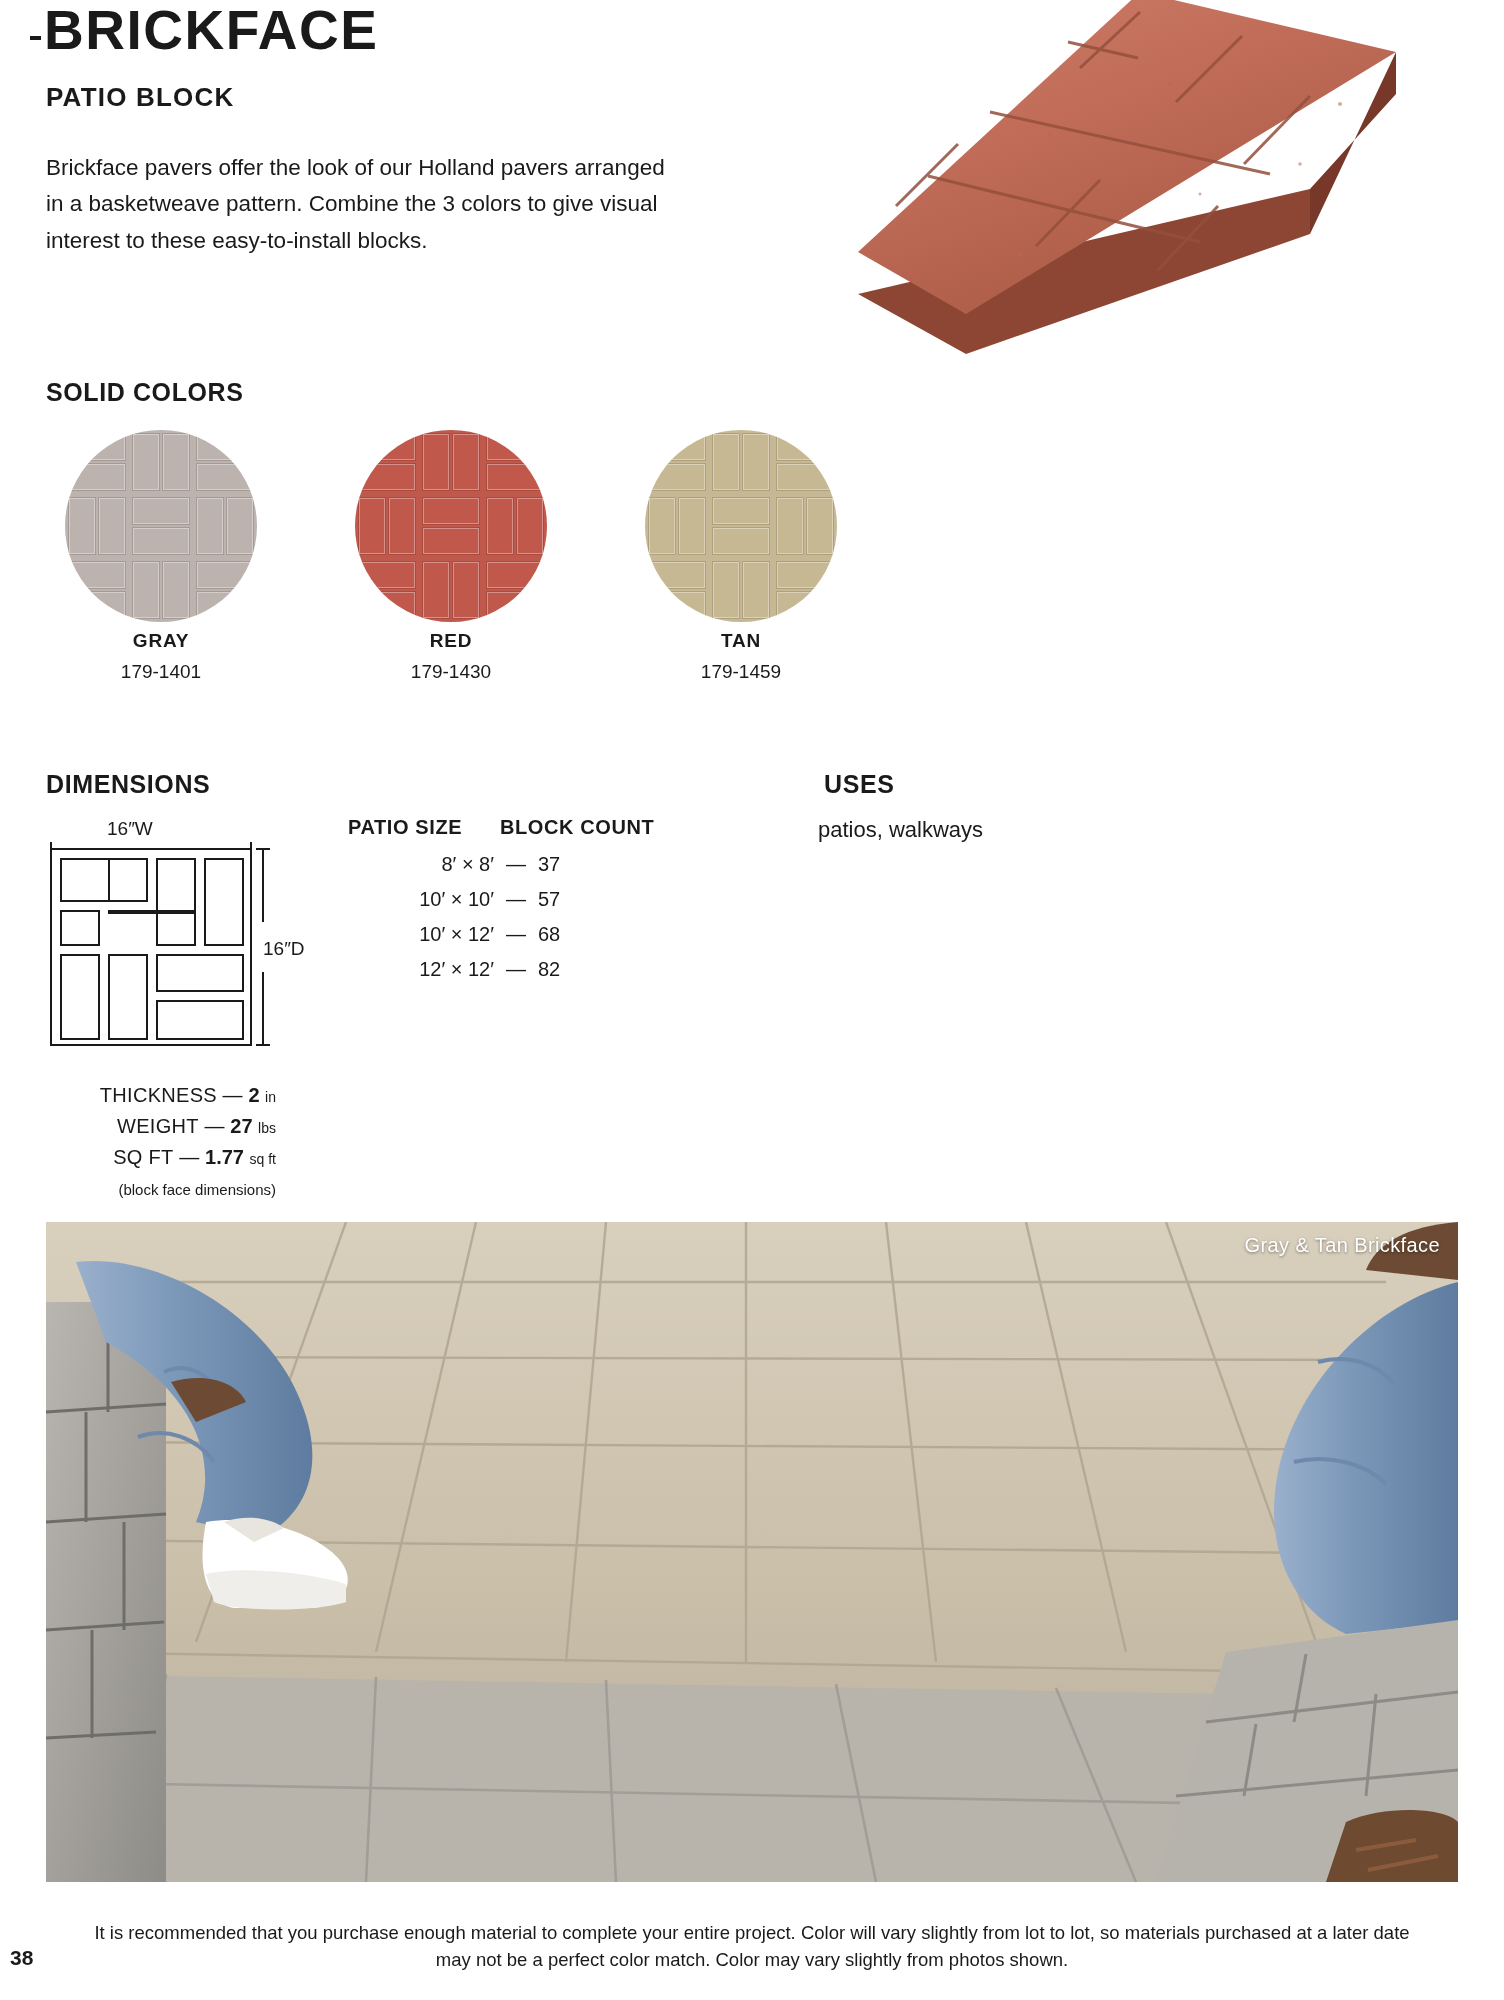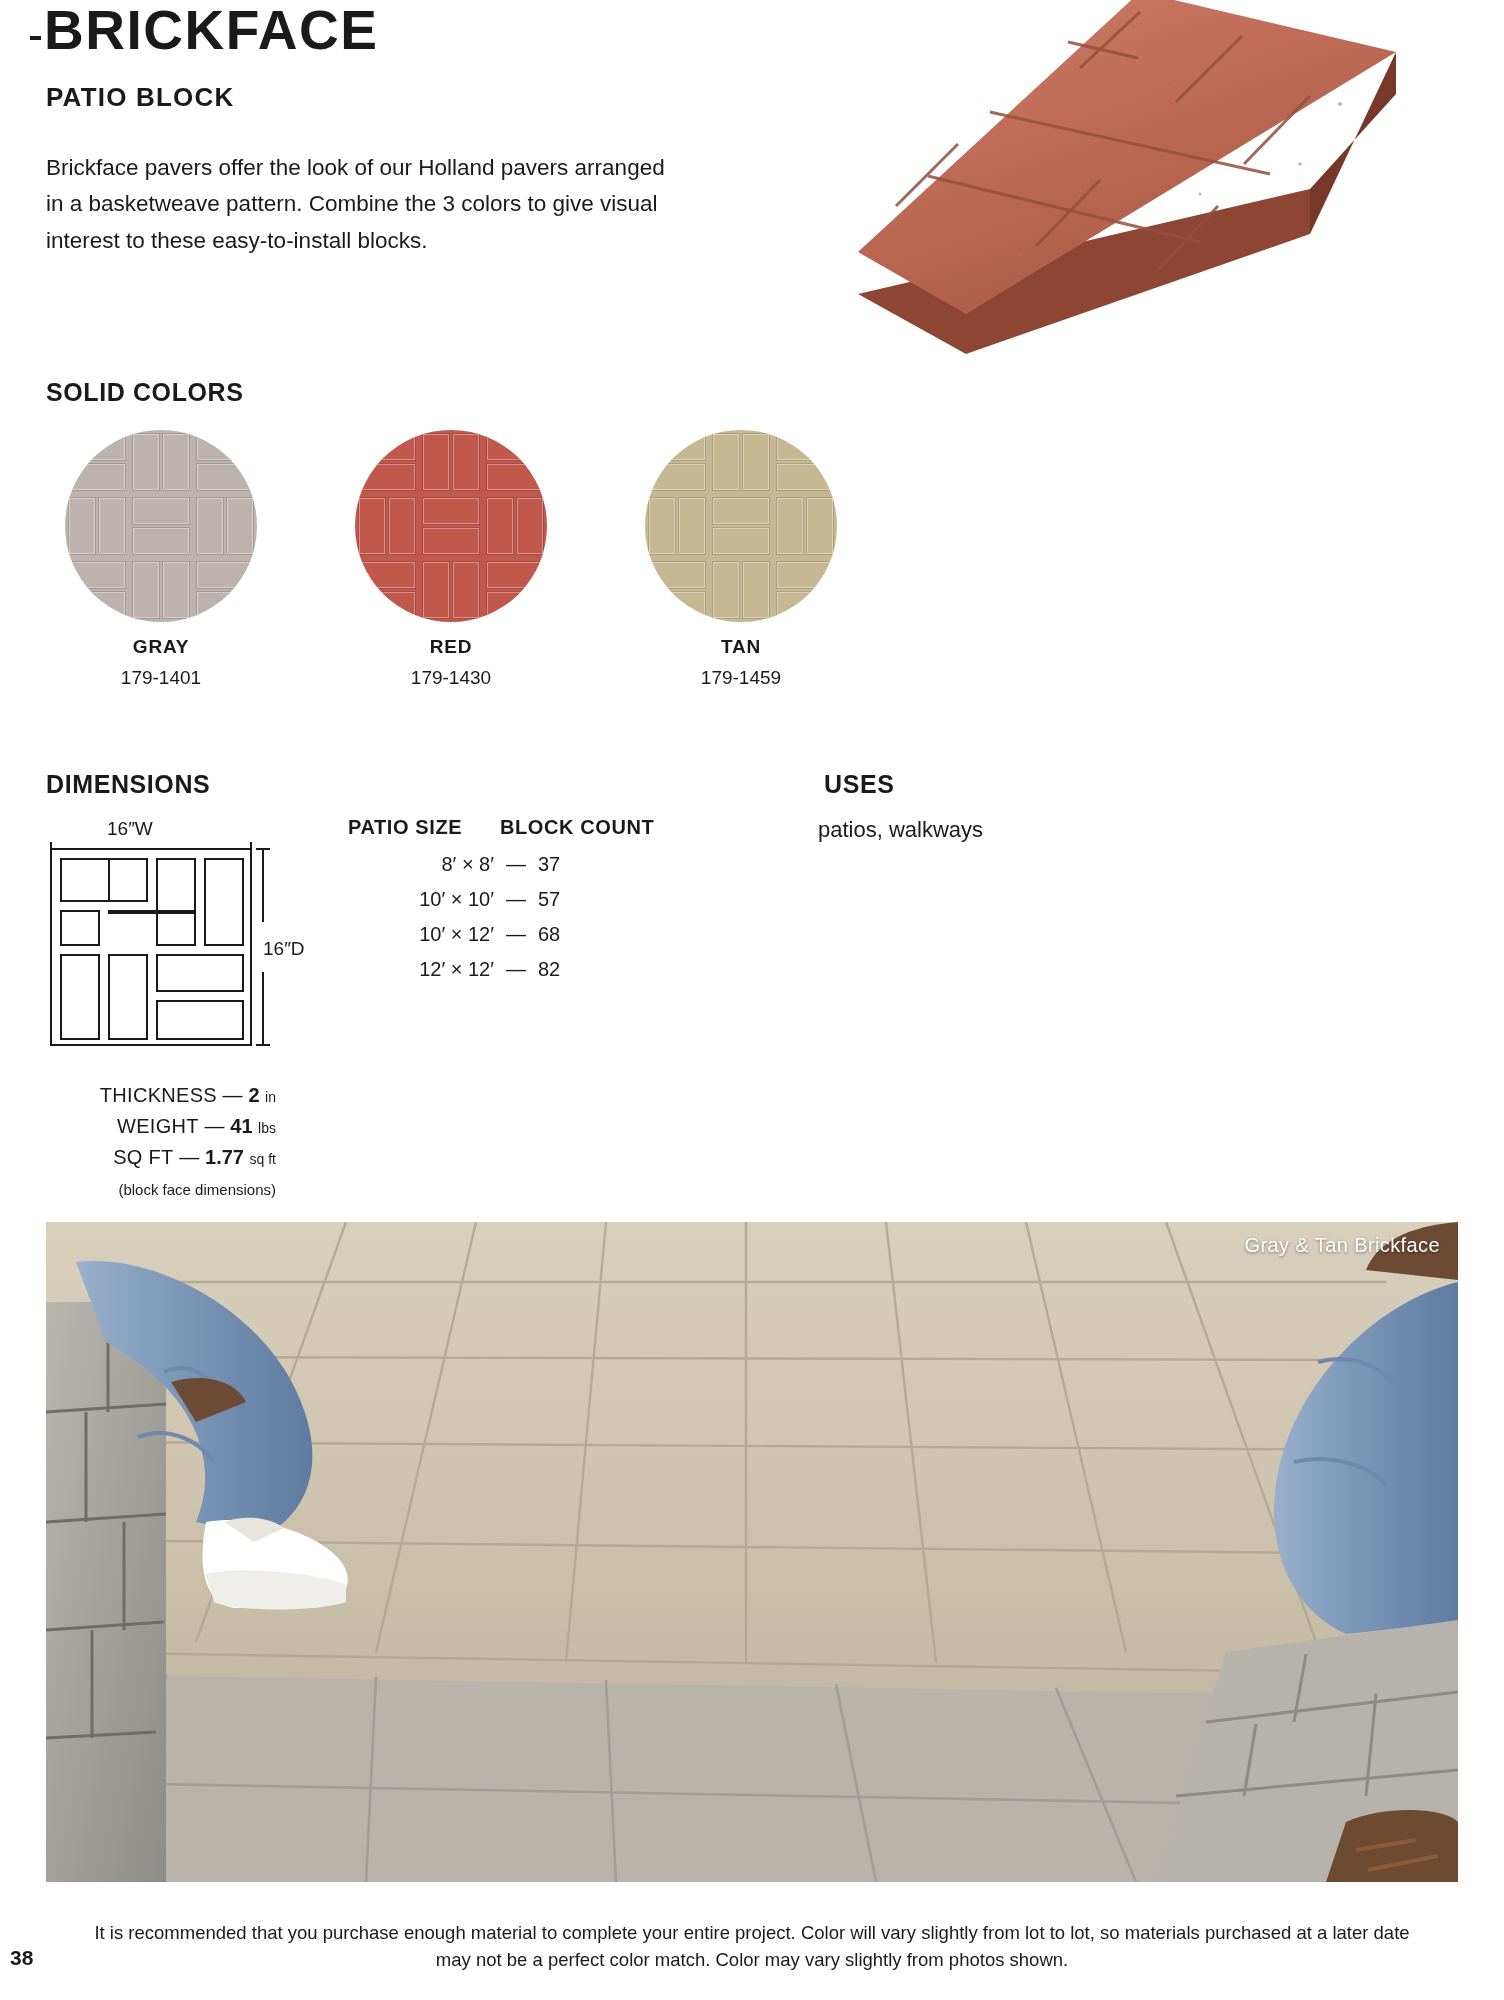--- a/index.html
+++ b/index.html
@@ -73,21 +73,21 @@
   }
   .swatch .weave {
     position: absolute; inset: 0;
   }
   .swatch .weave i {
     position: absolute;
     display: block;
     background: rgba(0,0,0,0.10);
   }
   .swatch-name {
-    margin-top: 14px;
+    margin-top: 8px;
     font-size: 19px;
     font-weight: 700;
     letter-spacing: 0.8px;
   }
   .swatch-sku {
     margin-top: 9px;
     font-size: 19px;
     font-weight: 400;
   }
 
@@ -385,21 +385,21 @@
   <div class="specs">
     <div class="spec-line">
       <span class="lbl">THICKNESS</span>
       <span class="lbl">—</span>
       <span class="val">2</span>
       <span class="unit">in</span>
     </div>
     <div class="spec-line">
       <span class="lbl">WEIGHT</span>
       <span class="lbl">—</span>
-      <span class="val">41</span>
+      <span class="val">27</span>
       <span class="unit">lbs</span>
     </div>
     <div class="spec-line">
       <span class="lbl">SQ FT</span>
       <span class="lbl">—</span>
       <span class="val">1.77</span>
       <span class="unit">sq ft</span>
     </div>
     <div class="spec-note">(block face dimensions)</div>
   </div>

